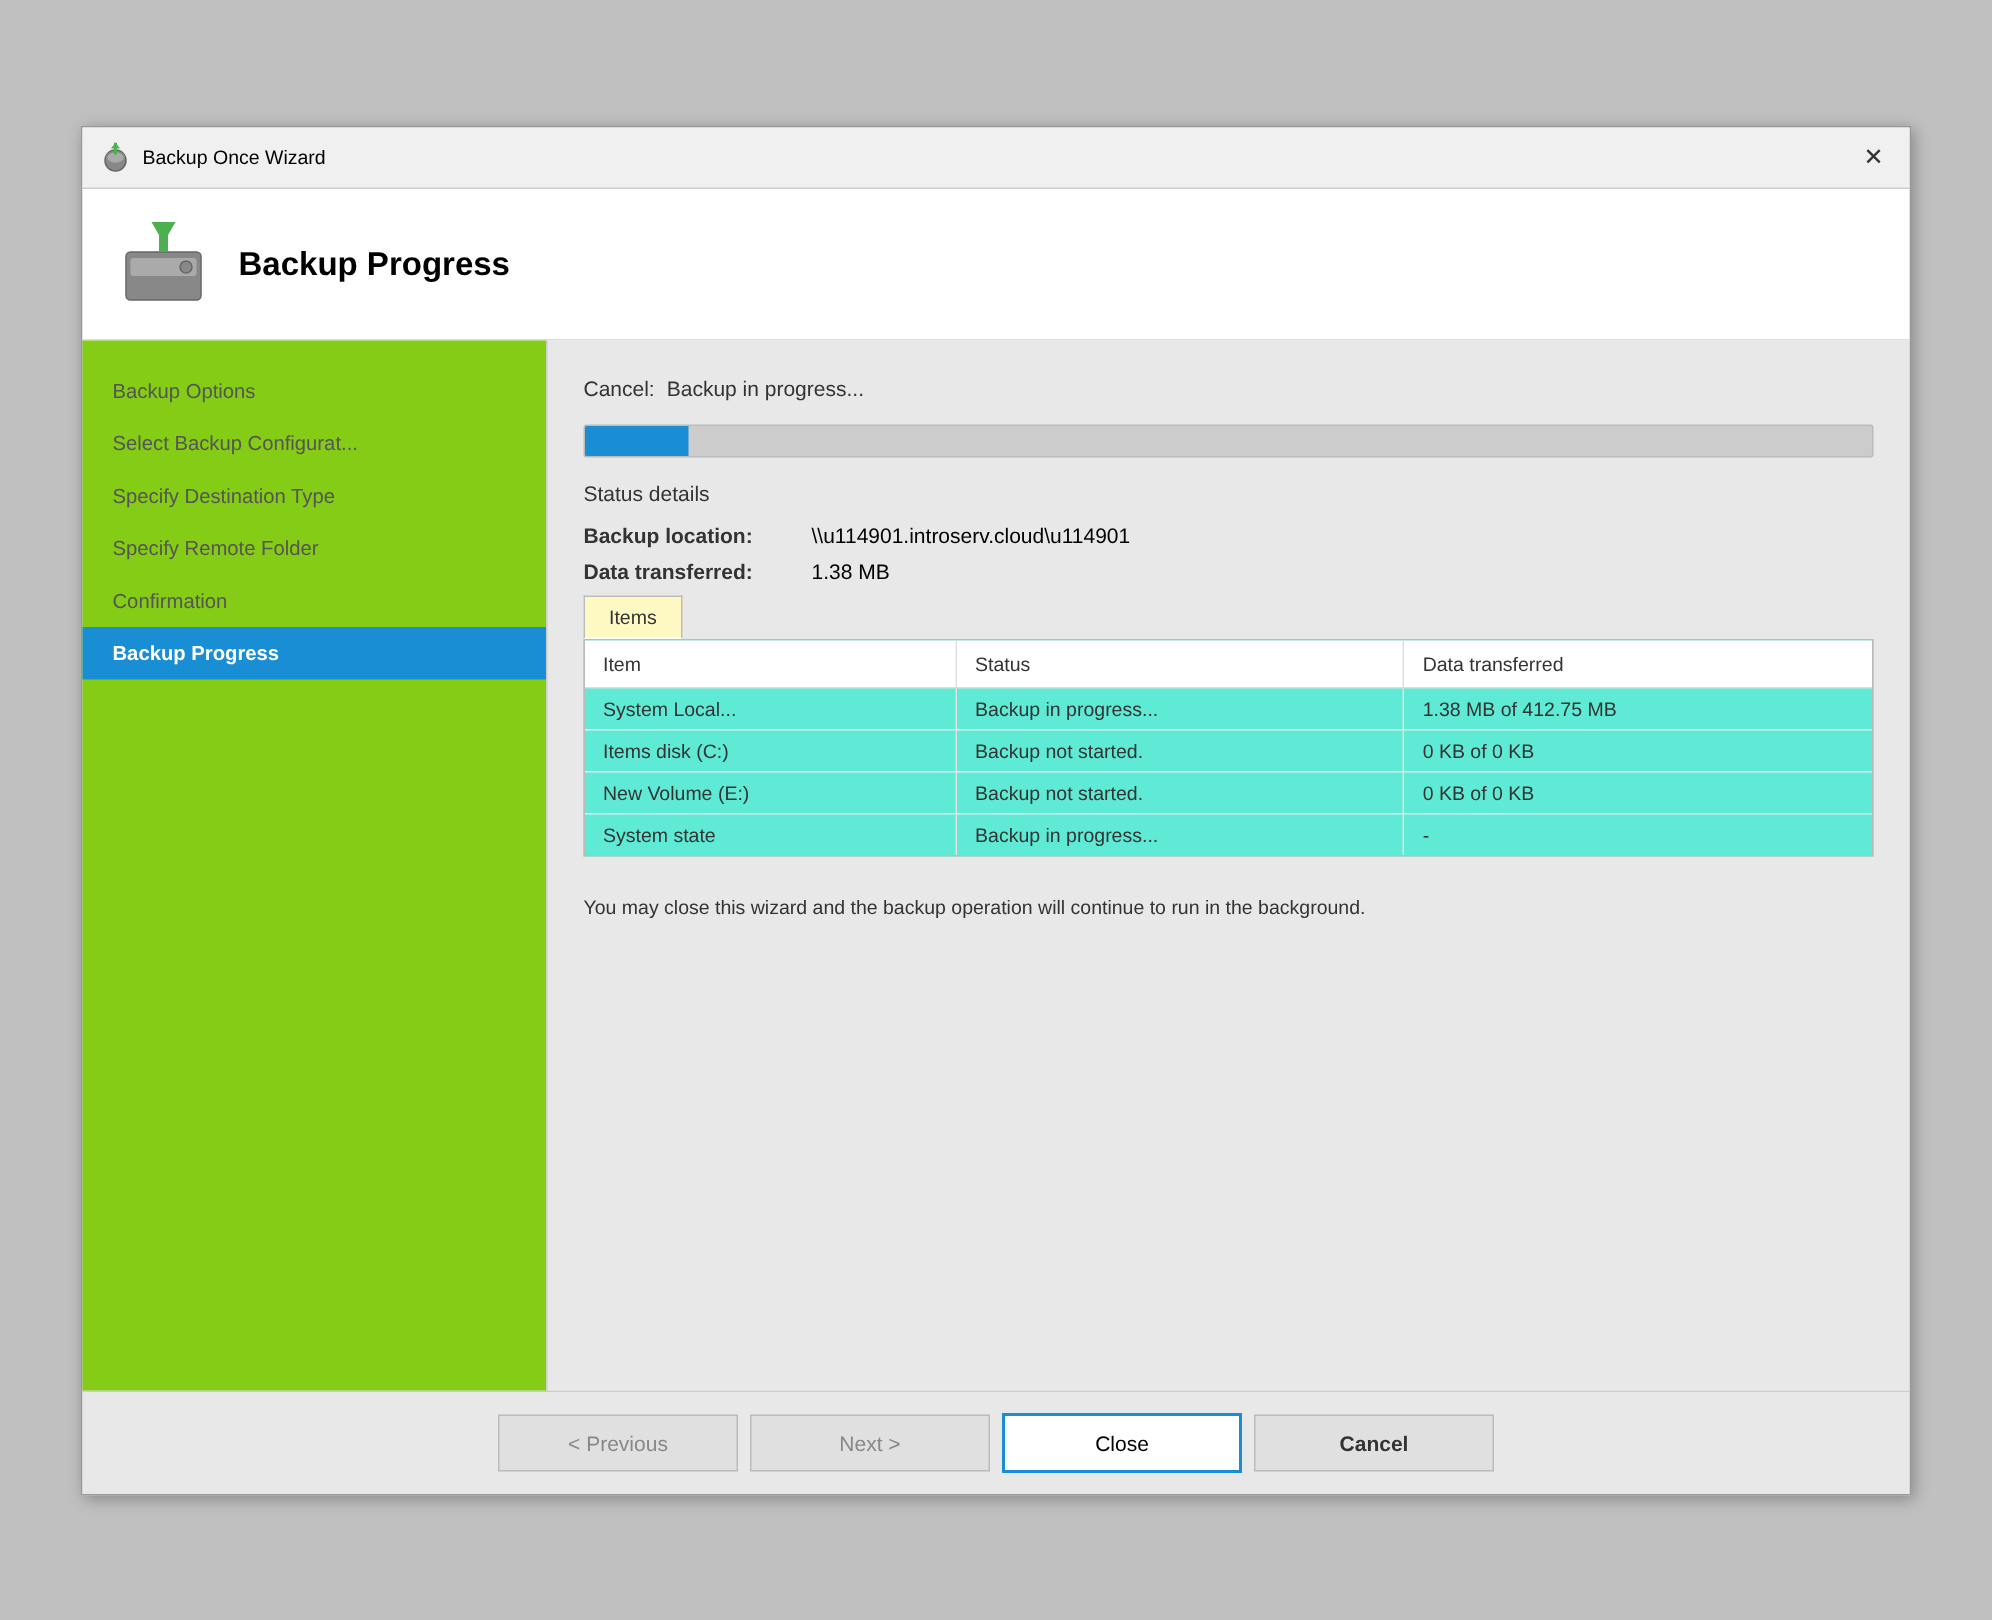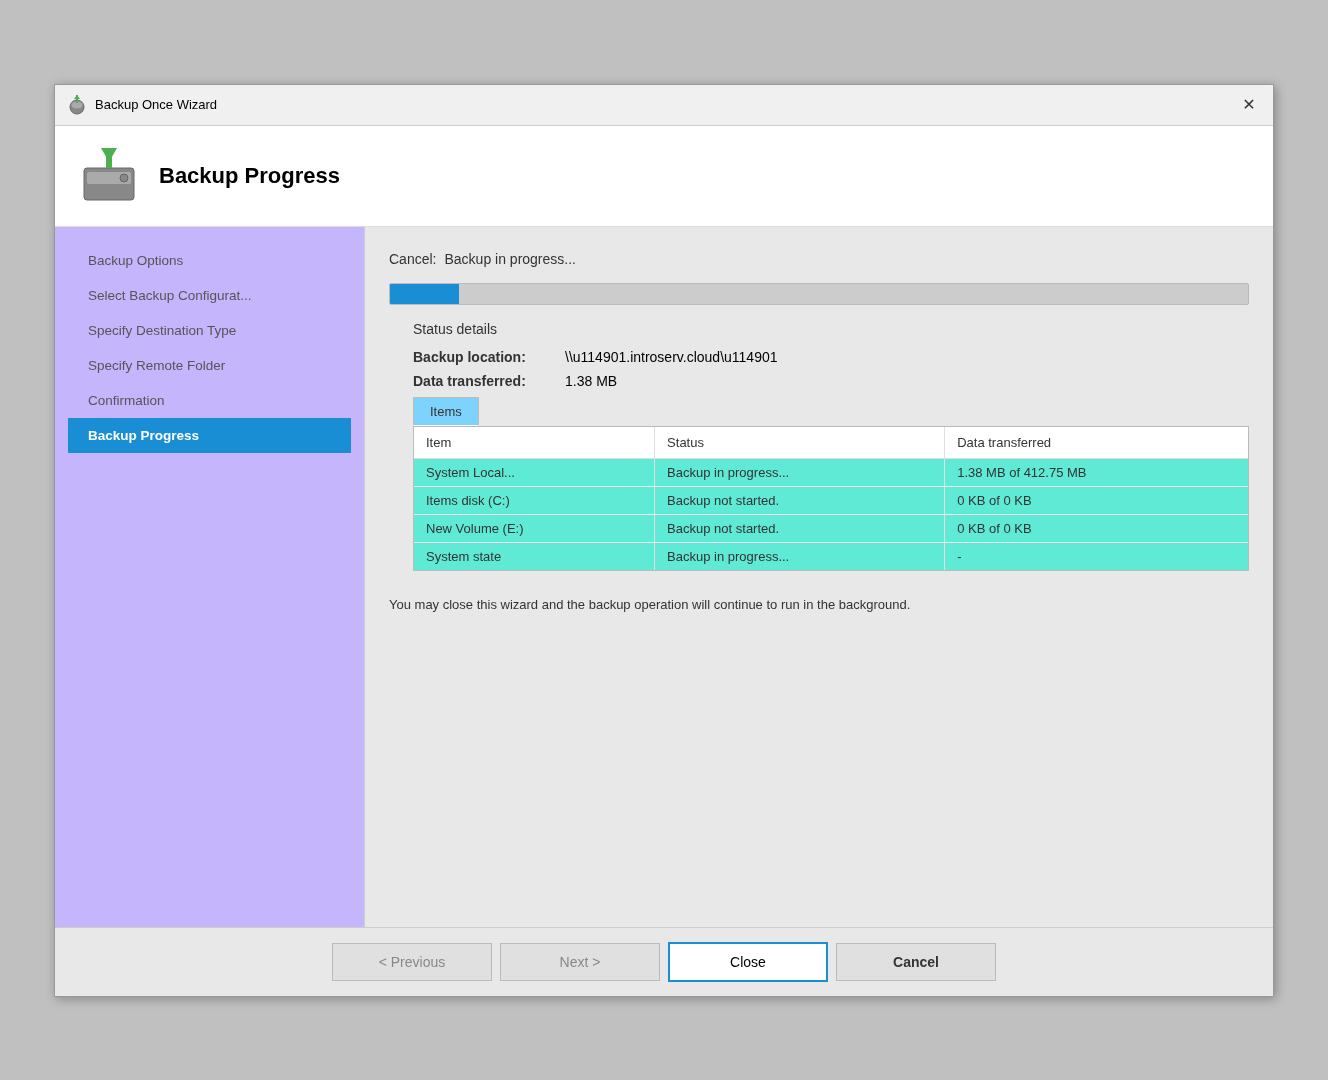--- a/index.html
+++ b/index.html
@@ -70,22 +70,22 @@
       color: #000;
     }
 
     .body {
       display: flex;
       min-height: 700px;
     }
 
     .sidebar {
       width: 310px;
-      background: #c4b5fd;
-      padding: 16px 13px;
+      background: #84cc16;
+      padding: 16px 0;
       border-right: 1px solid #ccc;
     }
     .sidebar-item {
       padding: 10px 20px;
       font-size: 13.5px;
       color: #555;
       cursor: pointer;
     }
     .sidebar-item.active {
       background: #1a8ed4;
@@ -120,21 +120,20 @@
     }
     .progress-bar-fill {
       height: 100%;
       background: #1a8ed4;
       width: 8%;
     }
 
     .status-details-box {
       background: #e8e8e8;
       padding: 0;
-      margin-left: 24px;
     }
     .status-details-title {
       font-size: 14px;
       color: #333;
       margin-bottom: 12px;
     }
     .detail-row {
       display: flex;
       gap: 12px;
       margin-bottom: 8px;
@@ -152,21 +151,21 @@
     .tab {
       padding: 6px 16px;
       border: 1px solid #bbb;
       border-bottom: none;
       background: #e0e0e0;
       cursor: pointer;
       font-size: 13px;
       color: #333;
     }
     .tab.active {
-      background: #7dd3fc;
+      background: #fef9c3;
       border-bottom: 1px solid white;
       z-index: 1;
       position: relative;
     }
 
     .items-table-wrapper {
       border: 1px solid #bbb;
       background: #5eead4;
     }
     .items-table {

